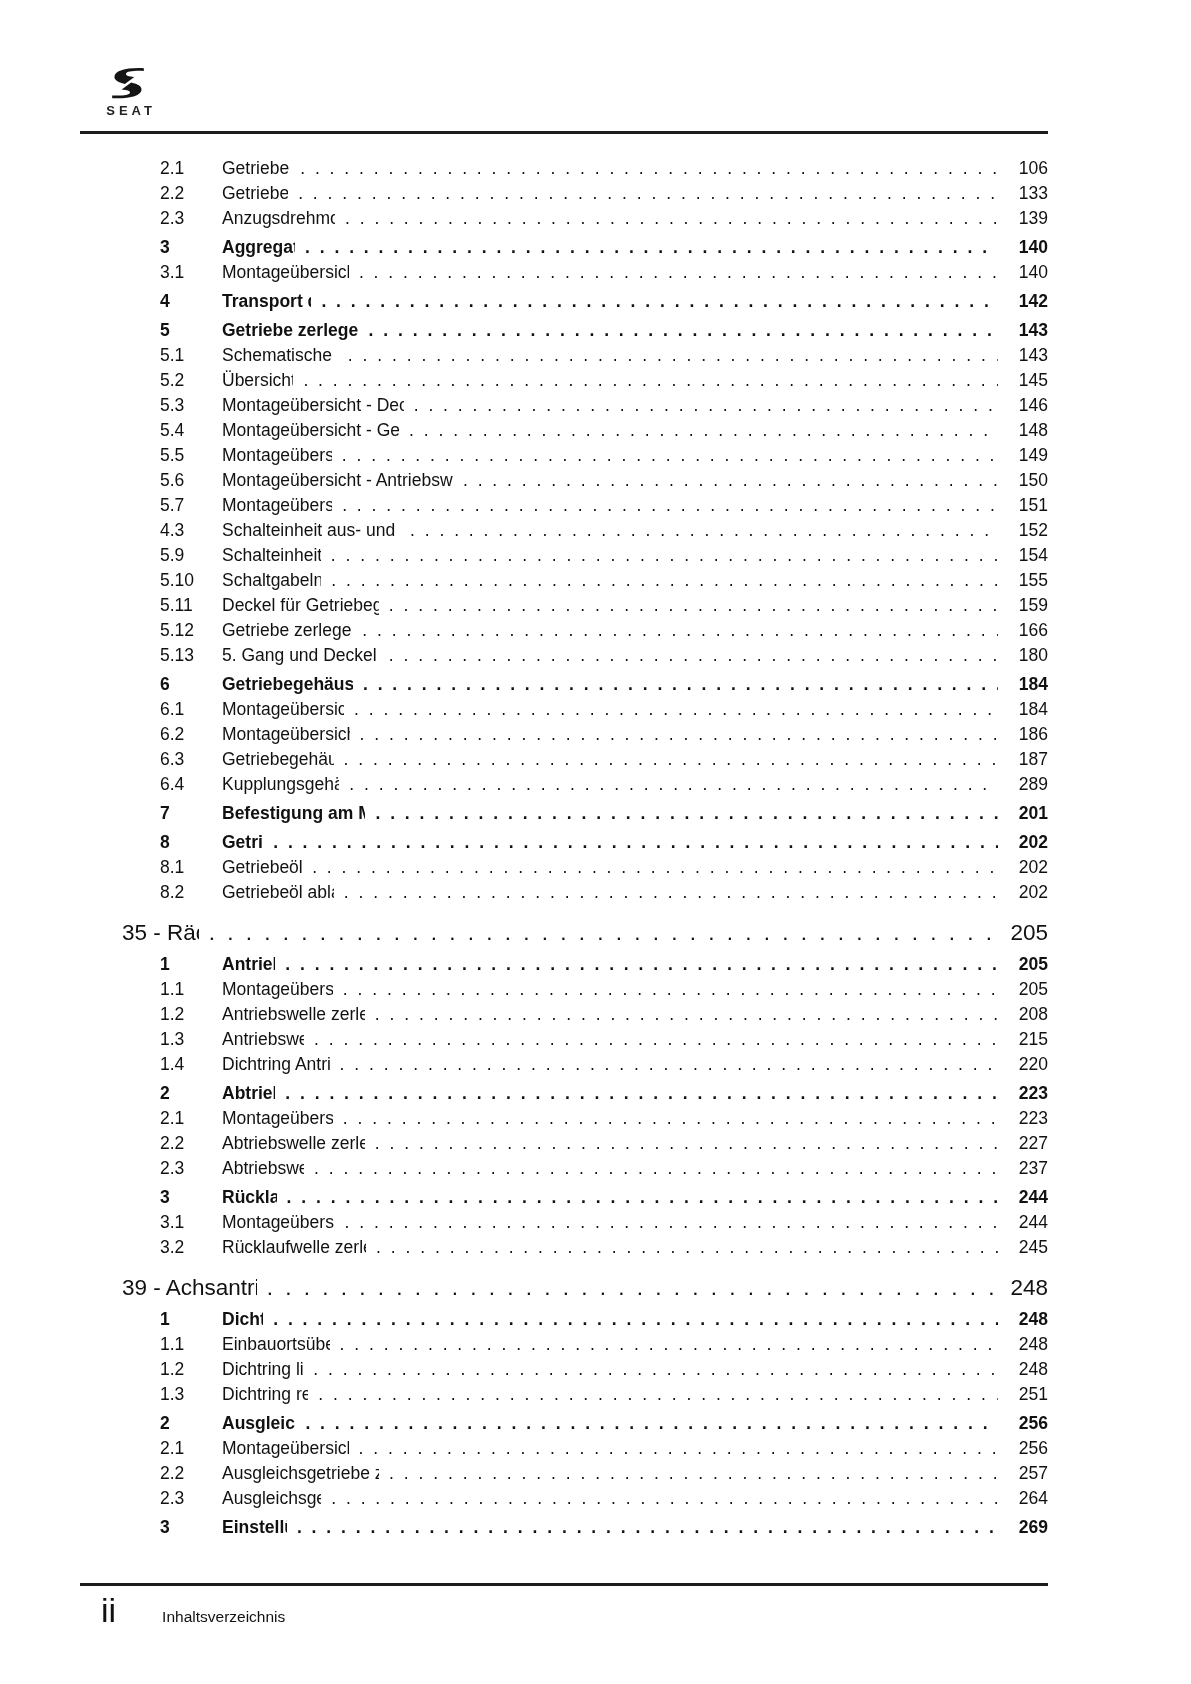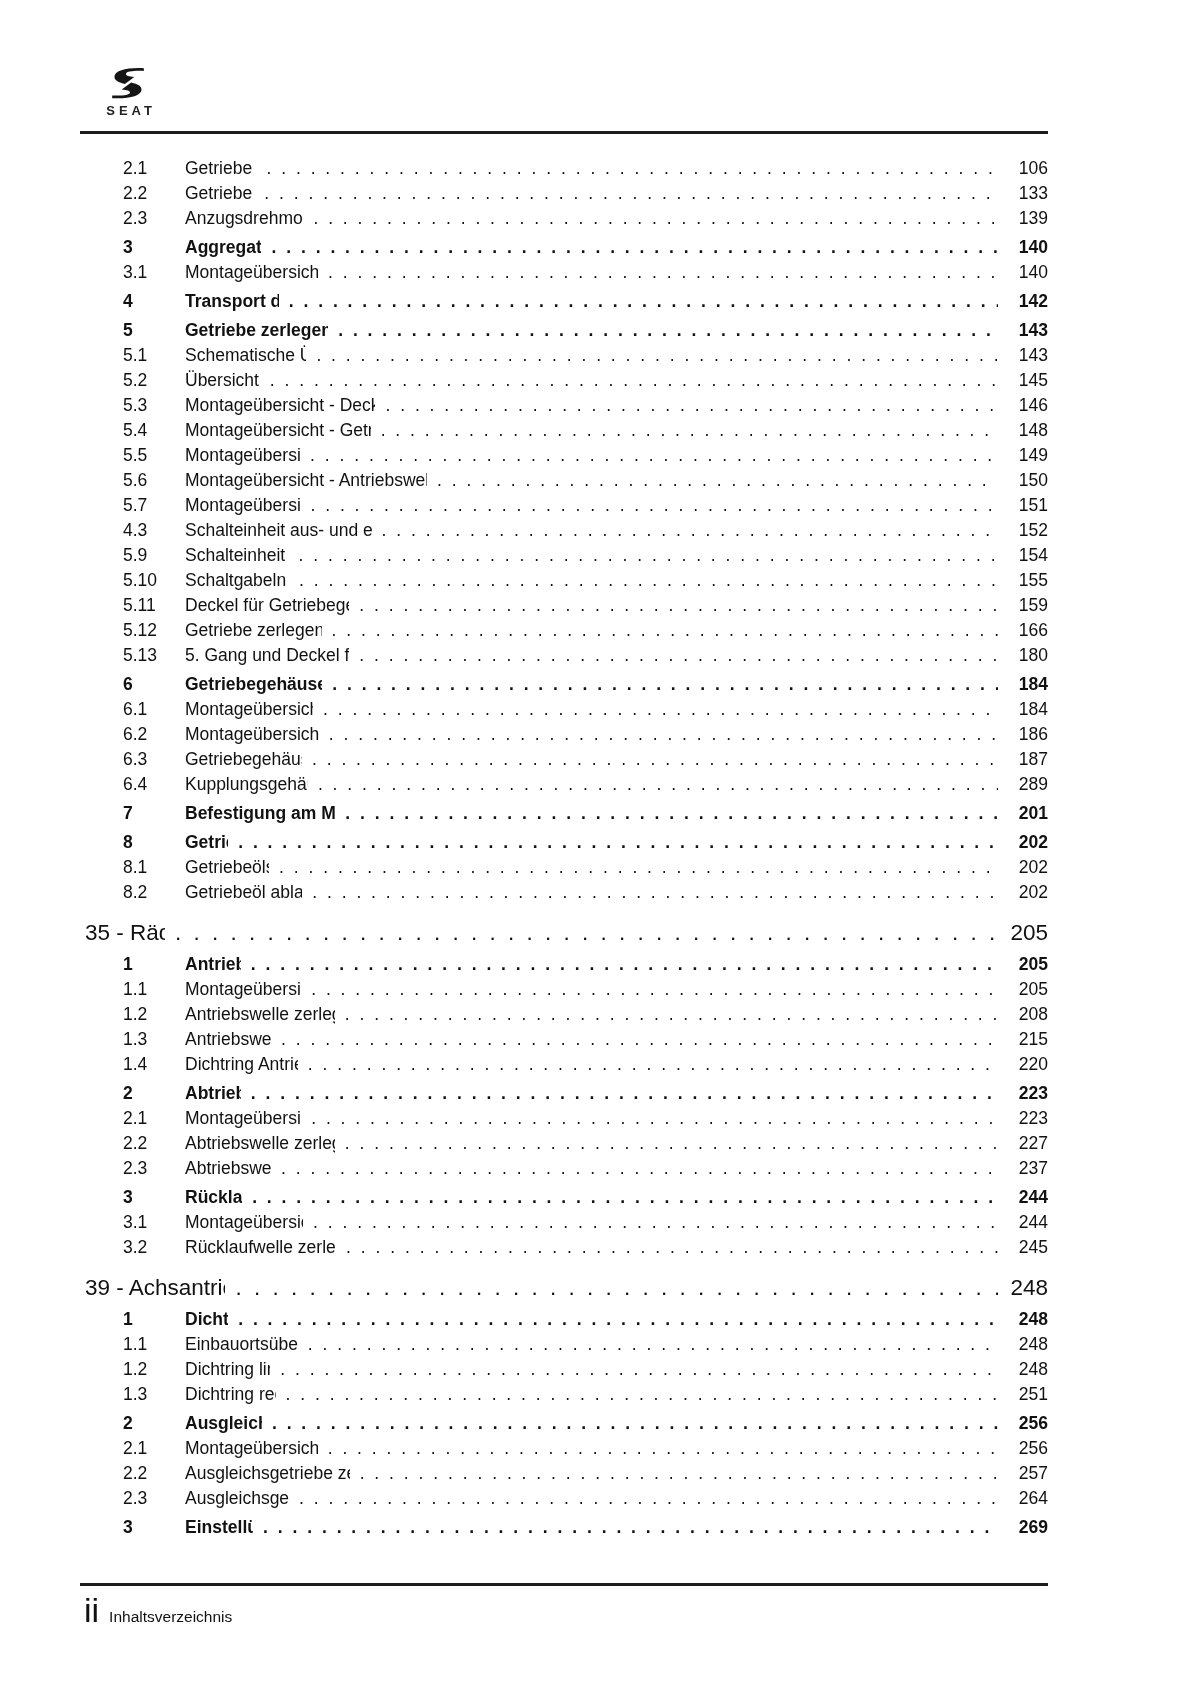--- a/index.html
+++ b/index.html
@@ -10,38 +10,38 @@
     overflow:hidden;
   }
   
   .logo { position:absolute; left:100px; top:66px; width:56px; text-align:right; }
   .logo svg { width:38px; height:36px; display:block; margin:0 auto; }
   .logo-text { font-size:13px; font-weight:700; letter-spacing:4px; margin-top:1px; margin-left:3px; color:#222; }
   .header-lines { position:absolute; left:155px; top:79px; font-size:17.5px; line-height:24px; color:#111; }
   .rule-top { position:absolute; left:80px; top:131px; width:968px; height:3px; background:#1c1c1c; }
   
   .toc { position:absolute; left:80px; top:156px; width:968px; }
-  .toc-row { display:flex; align-items:center; font-size:17.5px; line-height:25px; }
+  .toc-row { display:flex; align-items:center; font-size:17.5px; line-height:25px;margin-left:37px; }
   .toc-row .num { margin-left:43px; width:62px; flex:0 0 auto; }
   .toc-row .label { flex:0 1 auto; white-space:nowrap; overflow:hidden; }
   .toc-row .leader {
     flex:1 1 auto; min-width:18px; overflow:hidden; white-space:nowrap;
     margin:0 8px 0 10px; letter-spacing:2.5px; color:#111;
   }
   .toc-row .leader::after {
     content: ". . . . . . . . . . . . . . . . . . . . . . . . . . . . . . . . . . . . . . . . . . . . . . . . . . . . . . . . . . . . . . . . . . . . . . . . . . . . . . . . . . . . . . . . . . . . . . . . . . . . . . . .";
   }
   .toc-row .page-num { flex:0 0 auto; text-align:right; min-width:42px; }
   .toc-row.bold { font-weight:700; margin-top:4px; }
   .toc-row.chapter { font-size:22.5px; line-height:30px; margin-top:13px; margin-bottom:4px; font-weight:400; }
   .toc-row.chapter .label { margin-left:5px; }
   .toc-row.chapter .leader { letter-spacing:3px; }
   
   .rule-bottom { position:absolute; left:80px; top:1583px; width:968px; height:3px; background:#1c1c1c; }
-  .footer { position:absolute; left:84px; top:1592px; display:flex; align-items:baseline; }
+  .footer { position:absolute; left:101px; top:1592px; display:flex; align-items:baseline;gap:36px; }
   .footer .pgnum { font-size:34px; line-height:36px; }
   .footer .pglabel { font-size:15.5px; margin-left:10px; }
 </style>
 </head>
 <body>
 
 <div class="page">
 
   <div class="logo">
     <svg viewBox="0 0 48 44" xmlns="http://www.w3.org/2000/svg" aria-hidden="true">

